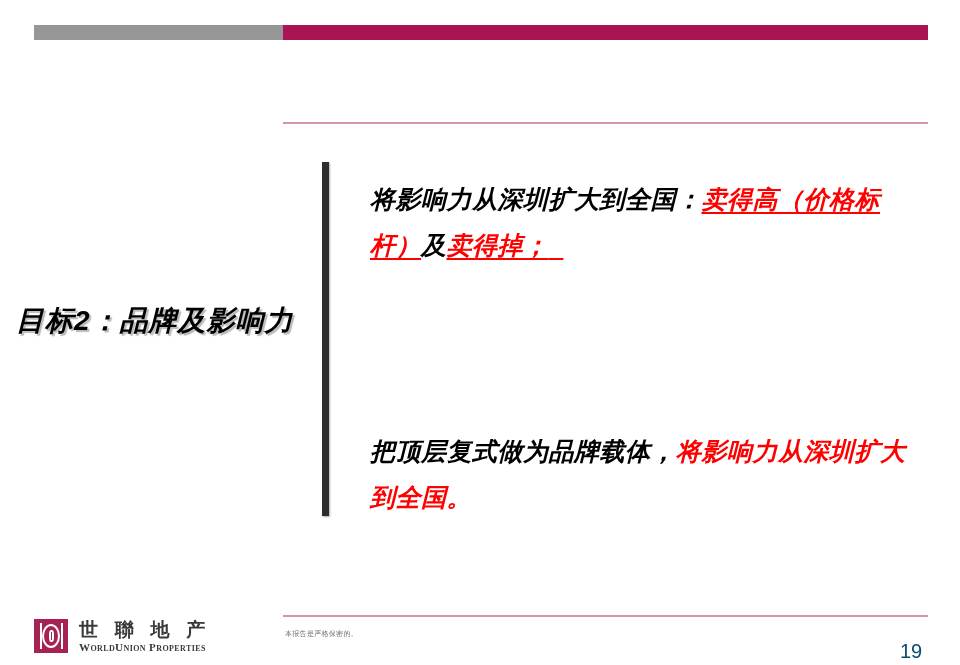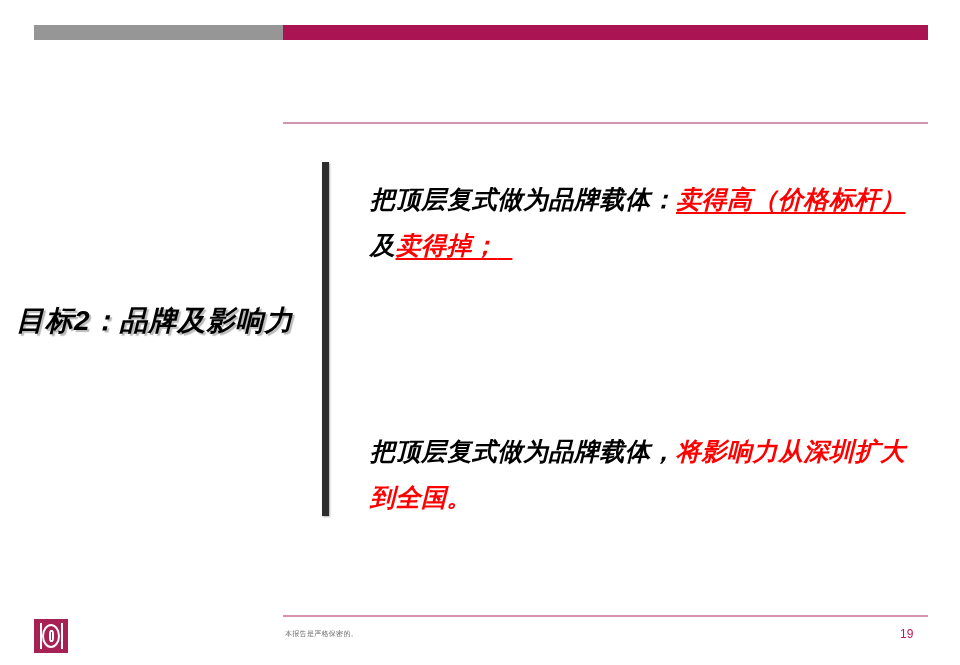--- a/index.html
+++ b/index.html
@@ -174,52 +174,56 @@
     top: 629px;
     font-size: 7px;
     color: #6B6B6B;
     letter-spacing: 0.3px;
     white-space: nowrap;
   }
 
   #page-number {
     position: absolute;
     left: 900px;
-    top: 627px;
-    font-size: 12px;
-    color: #be185d;
+    top: 640px;
+    font-size: 20px;
+    color: #0c4a6e;
   }
 </style>
 </head>
 <body>
 
 <div id="top-bar-group">
   <div id="top-bar-gray"></div>
   <div id="top-bar-crimson"></div>
 </div>
 
 <div class="rule" id="rule-top"></div>
 <div class="rule" id="rule-bottom"></div>
 
 <div id="section-title">目标2：品牌及影响力</div>
 
 <div id="accent-bar"></div>
 
 <div class="body-block" id="body-block-1">
-  <span class="hl-black">把顶层复式做为品牌载体：</span><span class="hl-red-underline">卖得高（价格标杆）</span><span class="hl-black">及</span><span class="hl-red-underline">卖得掉；</span><span class="hl-red-underline">&nbsp;&nbsp;</span>
+  <span class="hl-black">将影响力从深圳扩大到全国：</span><span class="hl-red-underline">卖得高（价格标杆）</span><span class="hl-black">及</span><span class="hl-red-underline">卖得掉；</span><span class="hl-red-underline">&nbsp;&nbsp;</span>
 </div>
 
 <div class="body-block" id="body-block-2">
   <span class="hl-black">把顶层复式做为品牌载体，</span><span class="hl-red">将影响力从深圳扩大到全国。</span>
 </div>
 
 <div id="footer-logo">
   <div id="logo-emblem">
     <div class="globe-bar gb1"></div>
     <div class="globe-oval"></div>
     <div class="globe-core"></div>
     <div class="globe-bar gb2"></div>
   </div>
+  <div id="logo-text-wrap">
+    <div id="logo-cn">世 聯 地 产</div>
+    <div id="logo-en">WorldUnion Properties</div>
+  </div>
 </div>
 
 <div id="footer-confidential">本报告是严格保密的。</div>
 
 <div id="page-number">19</div>
 
 </body></html>

